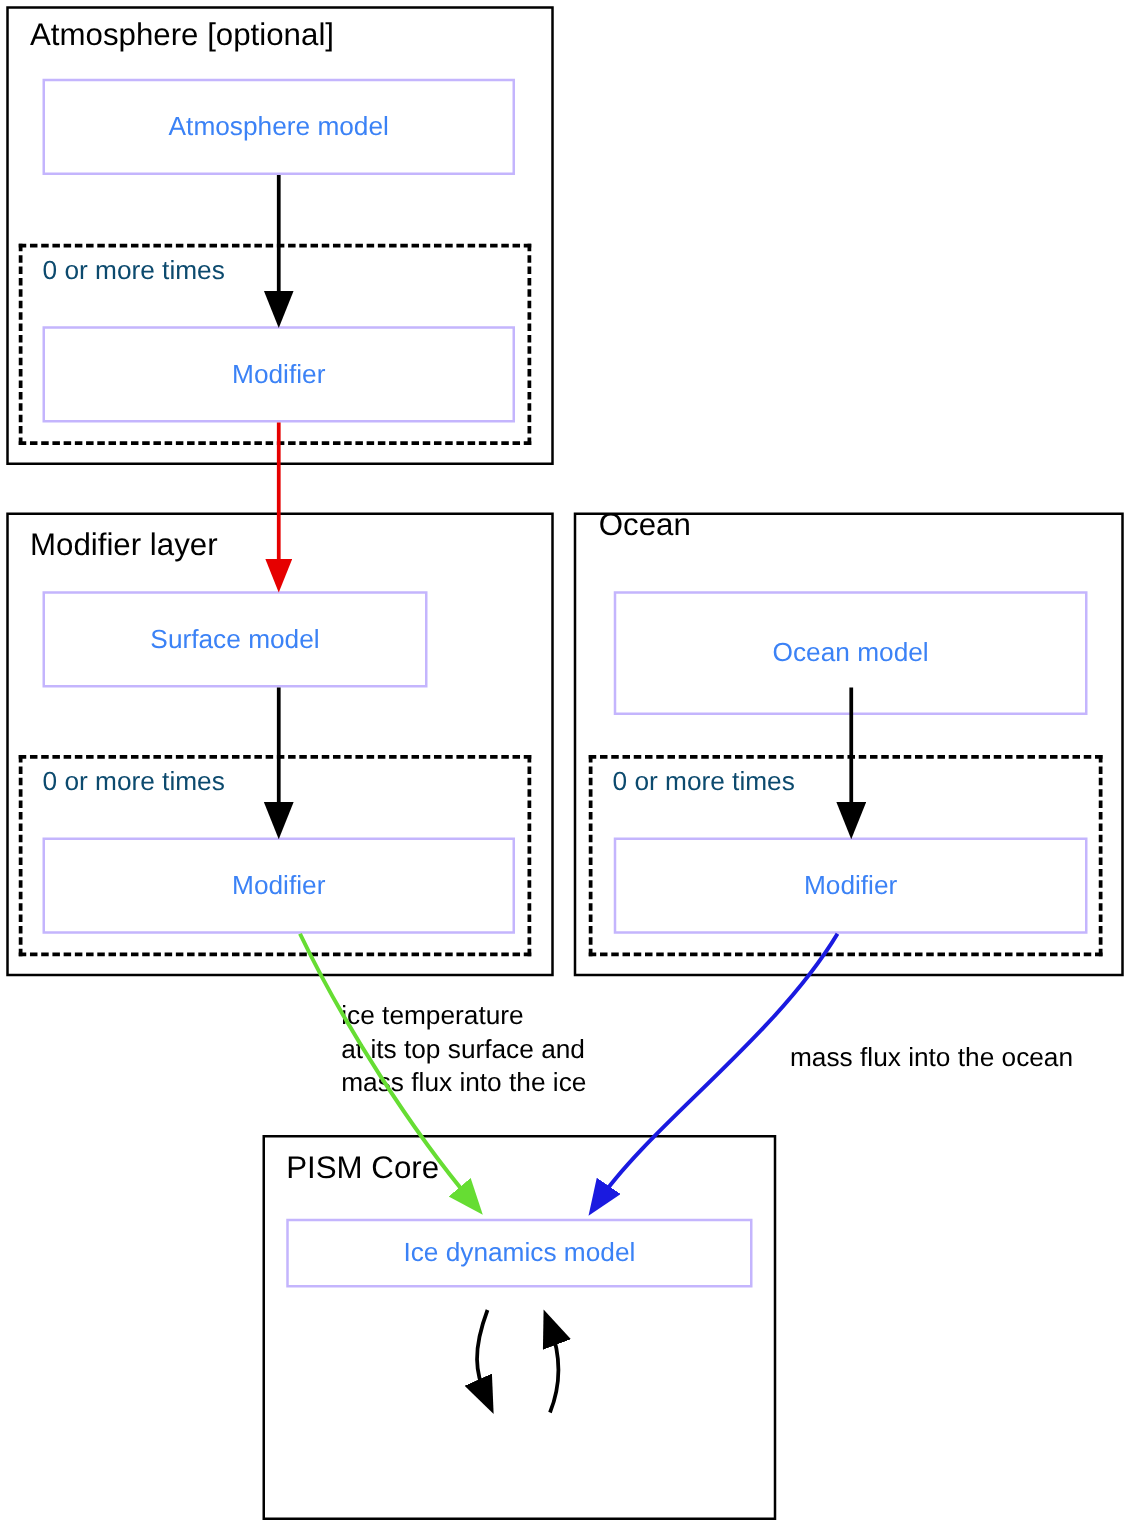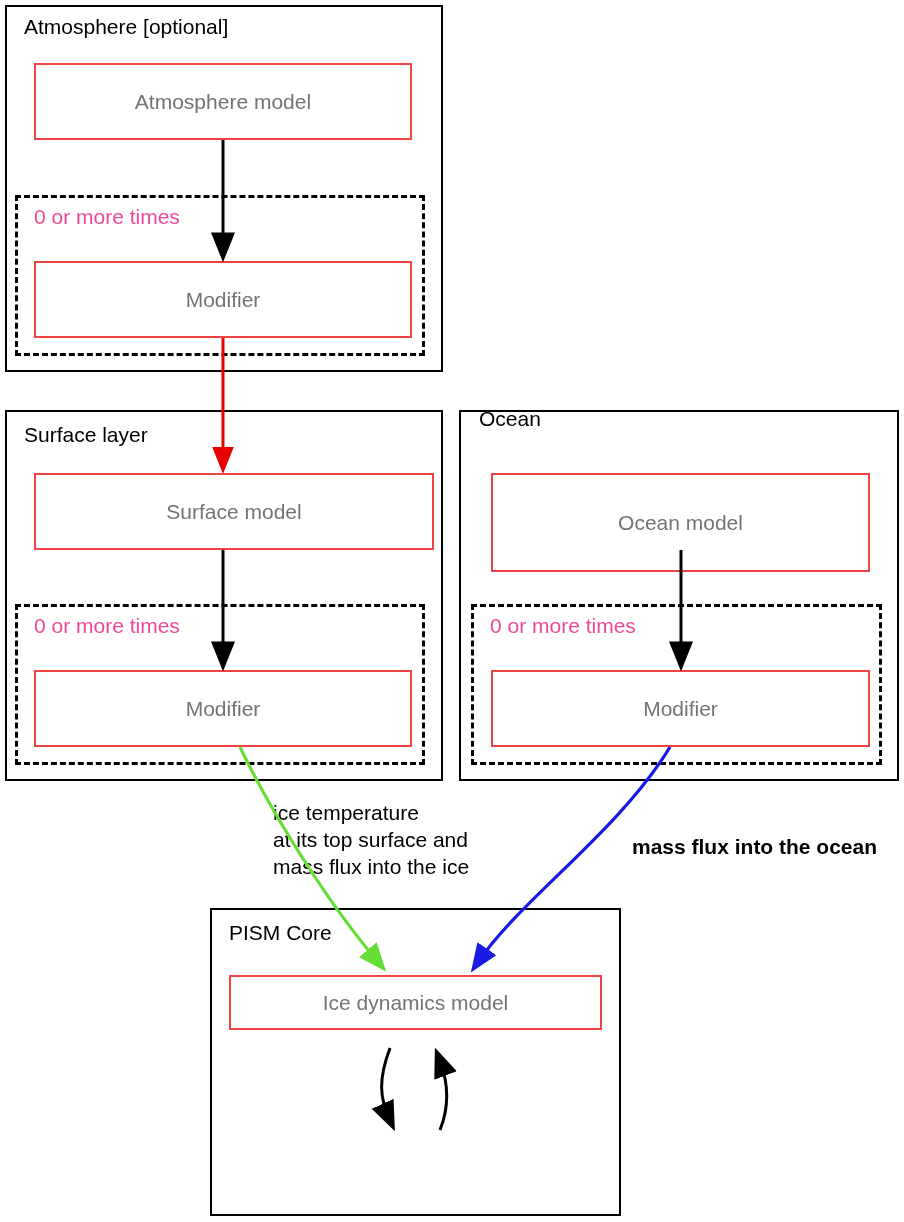--- a/index.html
+++ b/index.html
@@ -17,50 +17,50 @@
   }
   
   .group-box {
     position: absolute;
     border: 2px solid #000000;
     box-sizing: border-box;
     background: transparent;
   }
   .group-label {
     position: absolute;
-    font-size: 21px;
+    font-size: 25px;
     color: #000000;
     white-space: nowrap;
     line-height: 1;
   }
   
   .dashed-box {
     position: absolute;
     border: 3px dashed #000000;
     box-sizing: border-box;
     background: transparent;
   }
   .dashed-label {
     position: absolute;
     font-size: 21px;
-    color: #ec4899;
+    color: #0c4a6e;
     white-space: nowrap;
     line-height: 1;
   }
   
   .node-box {
     position: absolute;
-    border: 2px solid #ef4444;
+    border: 2px solid #c4b5fd;
     box-sizing: border-box;
     background: #ffffff;
     display: flex;
     align-items: center;
     justify-content: center;
     font-size: 21px;
-    color: #737373;
+    color: #3b82f6;
   }
   
   .edge-label {
     position: absolute;
     font-size: 21px;
     color: #000000;
     line-height: 1.28;
     white-space: pre;
   }
   .edge-label.center { text-align: left; }
@@ -84,44 +84,44 @@
   <div class="group-label" style="left:24px; top:16px;">Atmosphere [optional]</div>
 
   <div class="node-box" style="left:34px; top:63px; width:378px; height:77px;">Atmosphere model</div>
 
   <div class="dashed-box" style="left:15px; top:195px; width:410px; height:161px;"></div>
   <div class="dashed-label" style="left:34px; top:206px;">0 or more times</div>
 
   <div class="node-box" style="left:34px; top:261px; width:378px; height:77px;">Modifier</div>
 
   <div class="group-box" style="left:5px; top:410px; width:438px; height:371px;"></div>
-  <div class="group-label" style="left:24px; top:424px;">Surface layer</div>
+  <div class="group-label" style="left:24px; top:424px;">Modifier layer</div>
 
-  <div class="node-box" style="left:34px; top:473px; width:400px; height:77px;">Surface model</div>
+  <div class="node-box" style="left:34px; top:473px; width:308px; height:77px;">Surface model</div>
 
   <div class="dashed-box" style="left:15px; top:604px; width:410px; height:161px;"></div>
   <div class="dashed-label" style="left:34px; top:615px;">0 or more times</div>
 
   <div class="node-box" style="left:34px; top:670px; width:378px; height:77px;">Modifier</div>
 
   <div class="group-box" style="left:459px; top:410px; width:440px; height:371px;"></div>
   <div class="group-label" style="left:479px; top:408px;">Ocean</div>
 
   <div class="node-box" style="left:491px; top:473px; width:379px; height:99px;">Ocean model</div>
 
   <div class="dashed-box" style="left:471px; top:604px; width:411px; height:161px;"></div>
   <div class="dashed-label" style="left:490px; top:615px;">0 or more times</div>
 
   <div class="node-box" style="left:491px; top:670px; width:379px; height:77px;">Modifier</div>
 
   <div class="edge-label center" style="left:273px; top:800px; width:290px;">ice temperature
 at its top surface and
 mass flux into the ice</div>
 
-  <div class="edge-label left" style="left:632px; top:834px; width:270px;font-weight:bold;">mass flux into the ocean</div>
+  <div class="edge-label left" style="left:632px; top:834px; width:270px;">mass flux into the ocean</div>
 
   <div class="group-box" style="left:210px; top:908px; width:411px; height:308px;"></div>
   <div class="group-label" style="left:229px; top:922px;">PISM Core</div>
 
   <div class="node-box" style="left:229px; top:975px; width:373px; height:55px;">Ice dynamics model</div>
 
 
   <svg id="arrows" viewBox="0 0 904 1222" xmlns="http://www.w3.org/2000/svg">
     <defs>
       <marker id="ah-black" markerWidth="10" markerHeight="10" refX="5.2" refY="4" orient="auto" markerUnits="strokeWidth">

